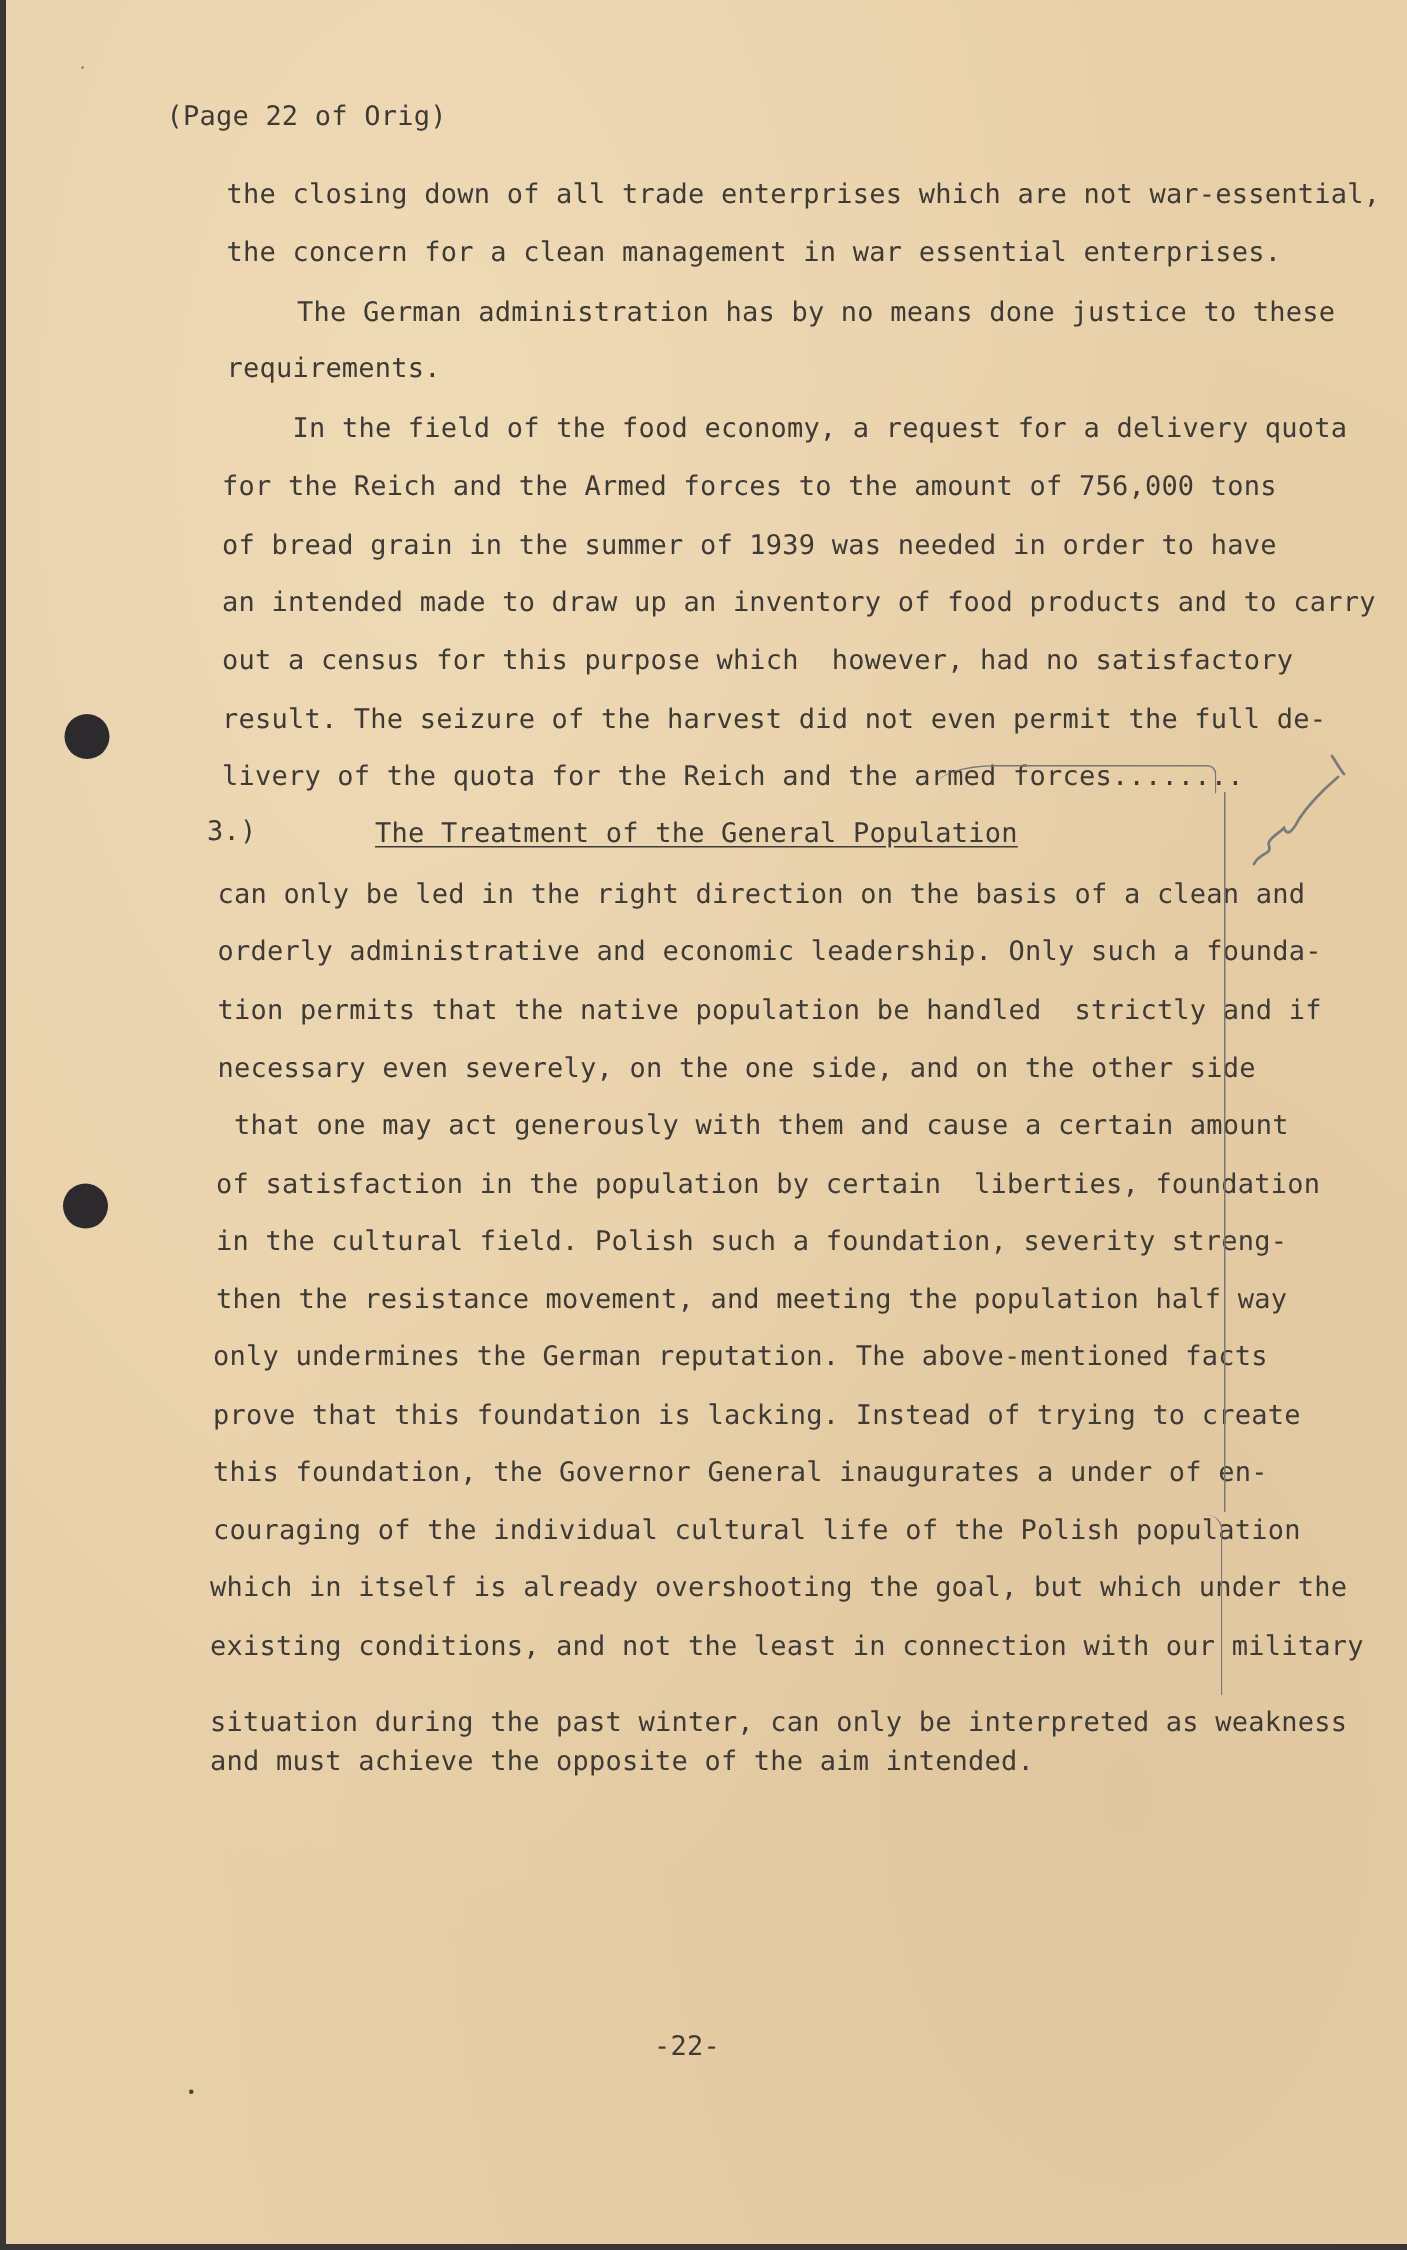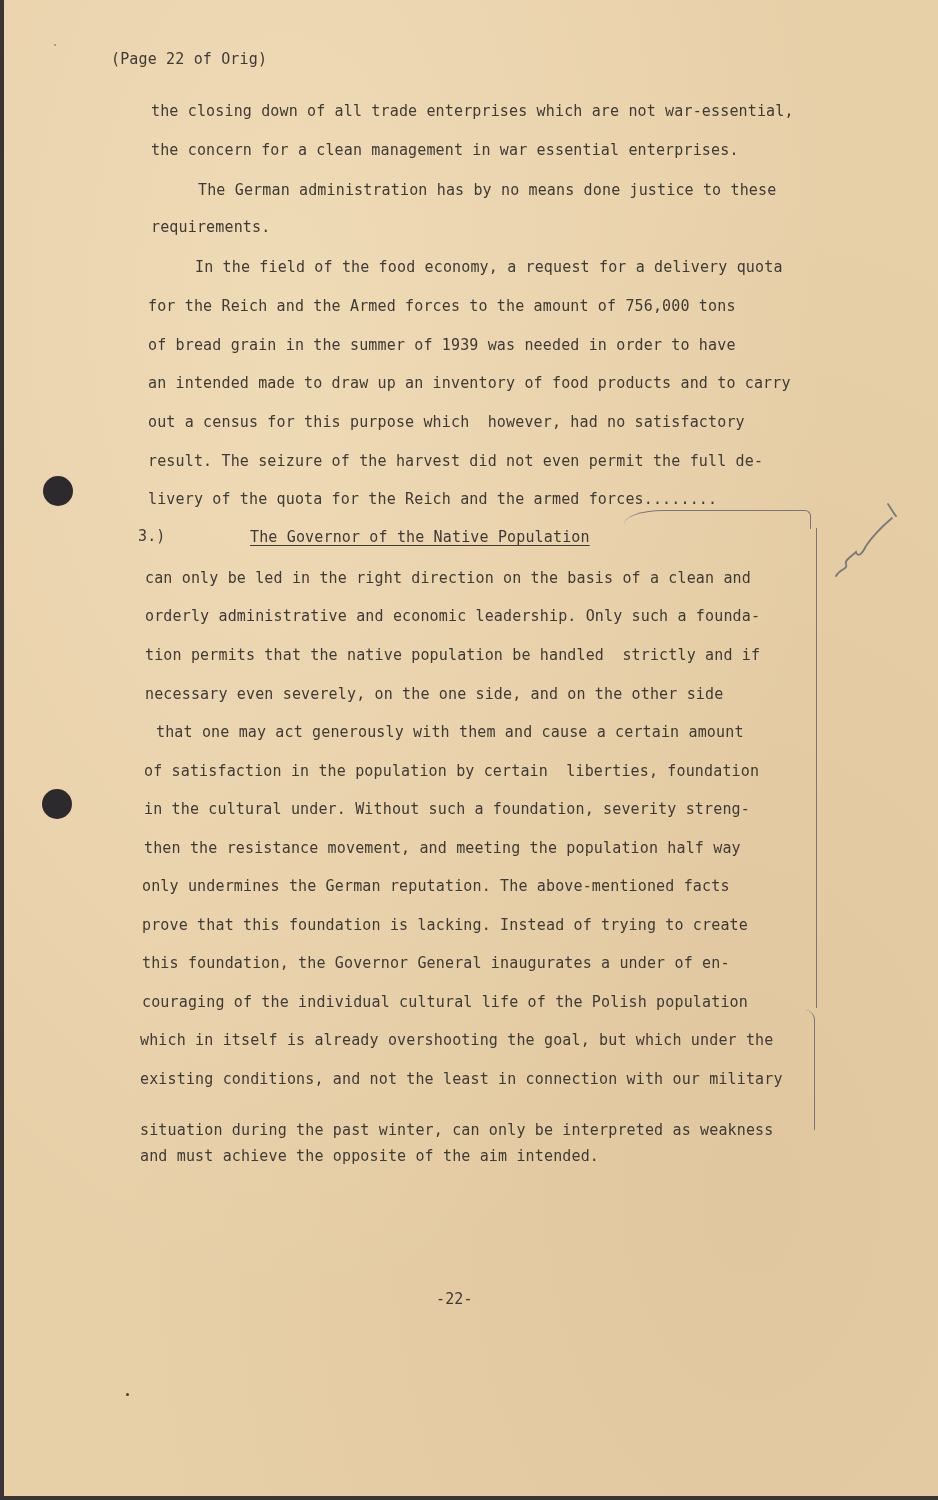--- a/index.html
+++ b/index.html
@@ -10,31 +10,32 @@
     .page {
       position: absolute; left: 4px; top: 0; width: 934px; height: 1496px;
       background: #e7cfa8;
       background-image:
         radial-gradient(ellipse at 30% 20%, rgba(255,240,210,0.35), rgba(0,0,0,0) 60%),
         radial-gradient(ellipse at 80% 80%, rgba(180,140,90,0.12), rgba(0,0,0,0) 60%);
     }
     .type {
       position: absolute;
       font-family: "DejaVu Sans Mono", "Liberation Mono", monospace;
-      font-size: 15px;
+      font-size: 18px;
       color: #3e3a36;
       white-space: pre;
       letter-spacing: 0.15px;
+      margin-top: 17px;
     }
     .header-note { left: 107px; top: 50px; }
     .line { left: 0; }
     .body-lines { position: absolute; left: 0; top: 0; }
     .heading-num { left: 138px; top: 527px; }
     .heading { left: 250px; top: 528px; text-decoration: underline; text-underline-offset: 3px; }
-    .page-number { left: 436px; top: 1290px; text-align: right; }
+    .page-number { left: 436px; top: 1337px; text-align: right; }
     .punch-hole {
       position: absolute; width: 30px; height: 30px; border-radius: 50%;
       background: #2c2a2c;
     }
     .pencil {
       position: absolute; border-color: #777; border-style: solid; border-width: 0;
     }
     .speck { position: absolute; width: 3px; height: 3px; border-radius: 50%; background: #4a3f35; }
   </style>
 </head>
@@ -52,30 +53,30 @@
     <div class="type line" style="left:191px;top:258px">In the field of the food economy, a request for a delivery quota</div>
     <div class="type line" style="left:144px;top:297px">for the Reich and the Armed forces to the amount of 756,000 tons</div>
     <div class="type line" style="left:144px;top:336px">of bread grain in the summer of 1939 was needed in order to have</div>
     <div class="type line" style="left:144px;top:374px">an intended made to draw up an inventory of food products and to carry</div>
     <div class="type line" style="left:144px;top:413px">out a census for this purpose which  however, had no satisfactory</div>
     <div class="type line" style="left:144px;top:452px">result. The seizure of the harvest did not even permit the full de-</div>
     <div class="type line" style="left:144px;top:490px">livery of the quota for the Reich and the armed forces........</div>
   </div>
 
   <div class="type heading-num" style="left:134px">3.)</div>
-  <div class="type heading" style="left:246px">The Governor of the Native Population</div>
+  <div class="type heading" style="left:246px">The Treatment of the General Population</div>
 
   <div class="body-lines">
     <div class="type line" style="left:141px;top:569px">can only be led in the right direction on the basis of a clean and</div>
     <div class="type line" style="left:141px;top:607px">orderly administrative and economic leadership. Only such a founda-</div>
     <div class="type line" style="left:141px;top:646px">tion permits that the native population be handled  strictly and if</div>
     <div class="type line" style="left:141px;top:685px">necessary even severely, on the one side, and on the other side</div>
     <div class="type line" style="left:152px;top:723px">that one may act generously with them and cause a certain amount</div>
     <div class="type line" style="left:140px;top:762px">of satisfaction in the population by certain  liberties, foundation</div>
-    <div class="type line" style="left:140px;top:800px">in the cultural under. Without such a foundation, severity streng-</div>
+    <div class="type line" style="left:140px;top:800px">in the cultural field. Polish such a foundation, severity streng-</div>
     <div class="type line" style="left:140px;top:839px">then the resistance movement, and meeting the population half way</div>
     <div class="type line" style="left:138px;top:877px">only undermines the German reputation. The above-mentioned facts</div>
     <div class="type line" style="left:138px;top:916px">prove that this foundation is lacking. Instead of trying to create</div>
     <div class="type line" style="left:138px;top:954px">this foundation, the Governor General inaugurates a under of en-</div>
     <div class="type line" style="left:138px;top:993px">couraging of the individual cultural life of the Polish population</div>
     <div class="type line" style="left:136px;top:1031px">which in itself is already overshooting the goal, but which under the</div>
     <div class="type line" style="left:136px;top:1070px">existing conditions, and not the least in connection with our military</div>
     <div class="type line" style="left:136px;top:1121px">situation during the past winter, can only be interpreted as weakness</div>
     <div class="type line" style="left:136px;top:1147px">and must achieve the opposite of the aim intended.</div>
   </div>

